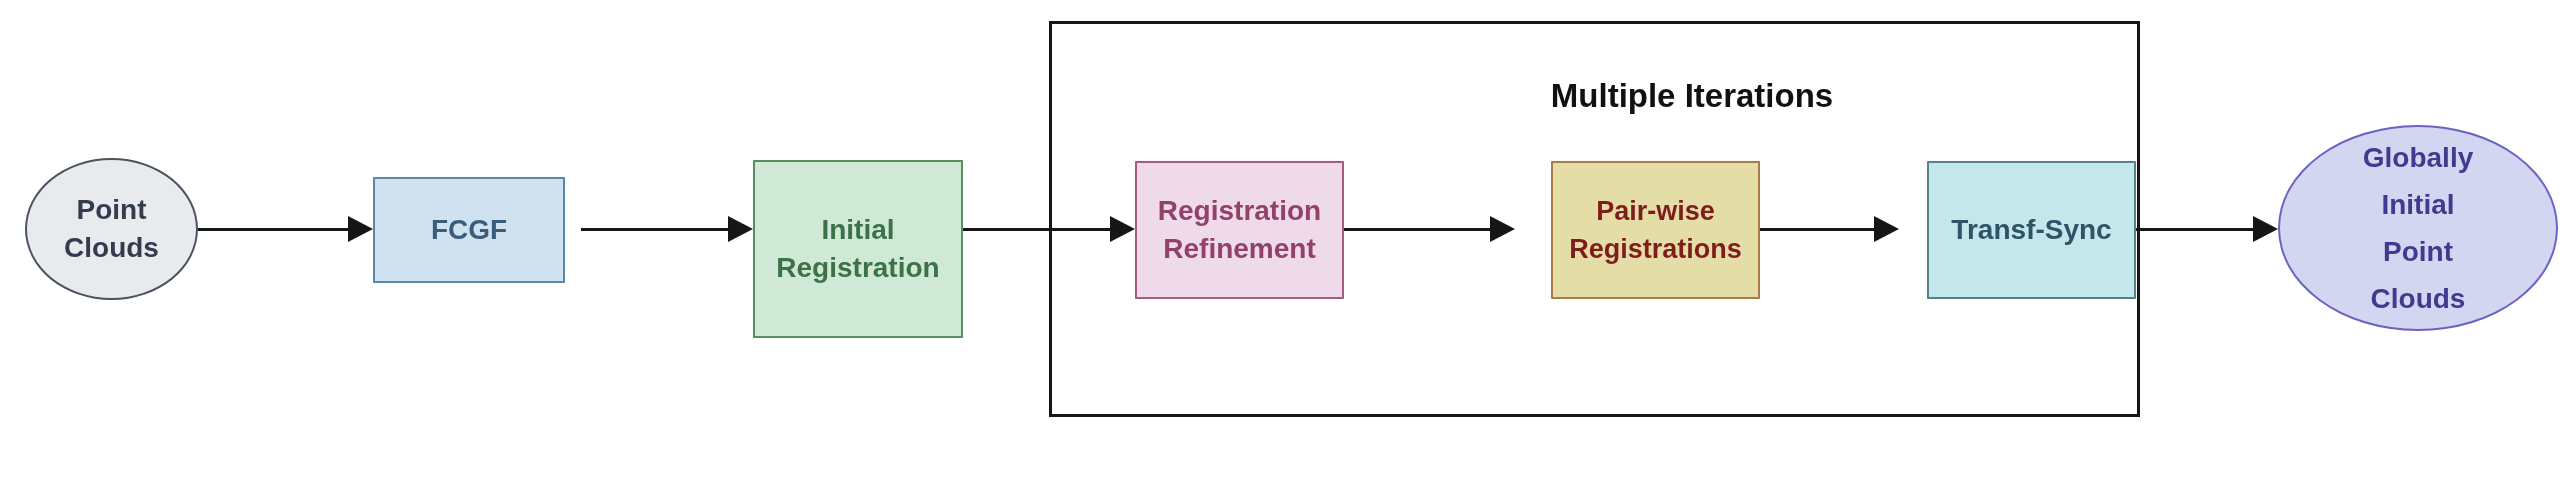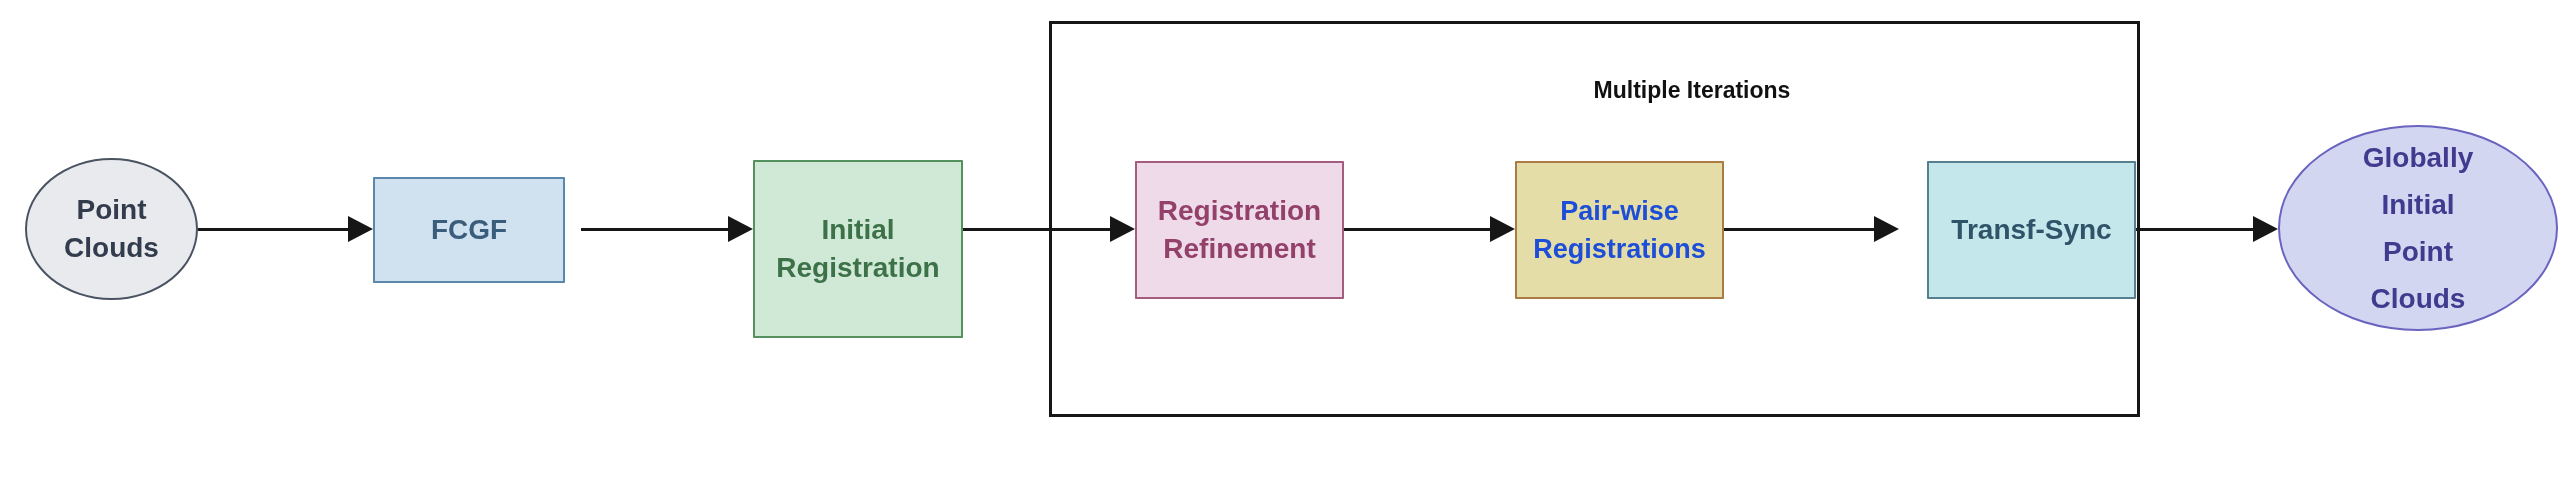--- a/index.html
+++ b/index.html
@@ -36,21 +36,21 @@
     position:absolute;
     left:1049px; top:20.6px; width:1091px; height:396px;
     box-sizing:border-box;
     border:3.3px solid #161616;
     background:transparent;
   }
   .subgraph-label{
     position:absolute;
     left:640px; top:53px;
     transform:translateX(-50%);
-    font-size:23px;
+    font-size:33px;
     font-weight:700;
     white-space:nowrap;
   }
 
   
   .arrow-shaft{position:absolute;top:228px;height:3.3px;background:#161616;}
   .arrow-head{
     position:absolute;top:216px;width:0;height:0;
     border-top:13px solid transparent;
     border-bottom:13px solid transparent;
@@ -102,21 +102,21 @@
   <div class="node rect n-initial-registration" style="background-color: rgb(208, 233, 215); border-color: rgb(85, 145, 95); color: rgb(61, 114, 73);">
     <div>Initial</div>
     <div>Registration</div>
   </div>
 
   <div class="node rect n-registration-refinement" style="background-color: rgb(238, 218, 232); border-color: rgb(166, 91, 128); color: rgb(147, 64, 106);">
     <div>Registration</div>
     <div>Refinement</div>
   </div>
 
-  <div class="node rect n-pair-wise" style="background-color: rgb(229, 221, 168); border-color: rgb(171, 123, 68); color: #1d4ed8;">
+  <div class="node rect n-pair-wise" style="background-color: rgb(229, 221, 168); border-color: rgb(171, 123, 68); color: #7f1d1d; margin-left: 36px;">
     <div>Pair-wise</div>
     <div>Registrations</div>
   </div>
 
   <div class="node rect n-transf-sync" style="background-color: rgb(196, 231, 235); border-color: rgb(86, 128, 143); color: rgb(47, 83, 104);">
     <div>Transf-Sync</div>
   </div>
 
   <div class="node stadium n-globally-aligned" style="background-color: rgb(211, 214, 240); border-color: rgb(106, 99, 192); color: rgb(65, 59, 143);">
     <div>Globally</div>

